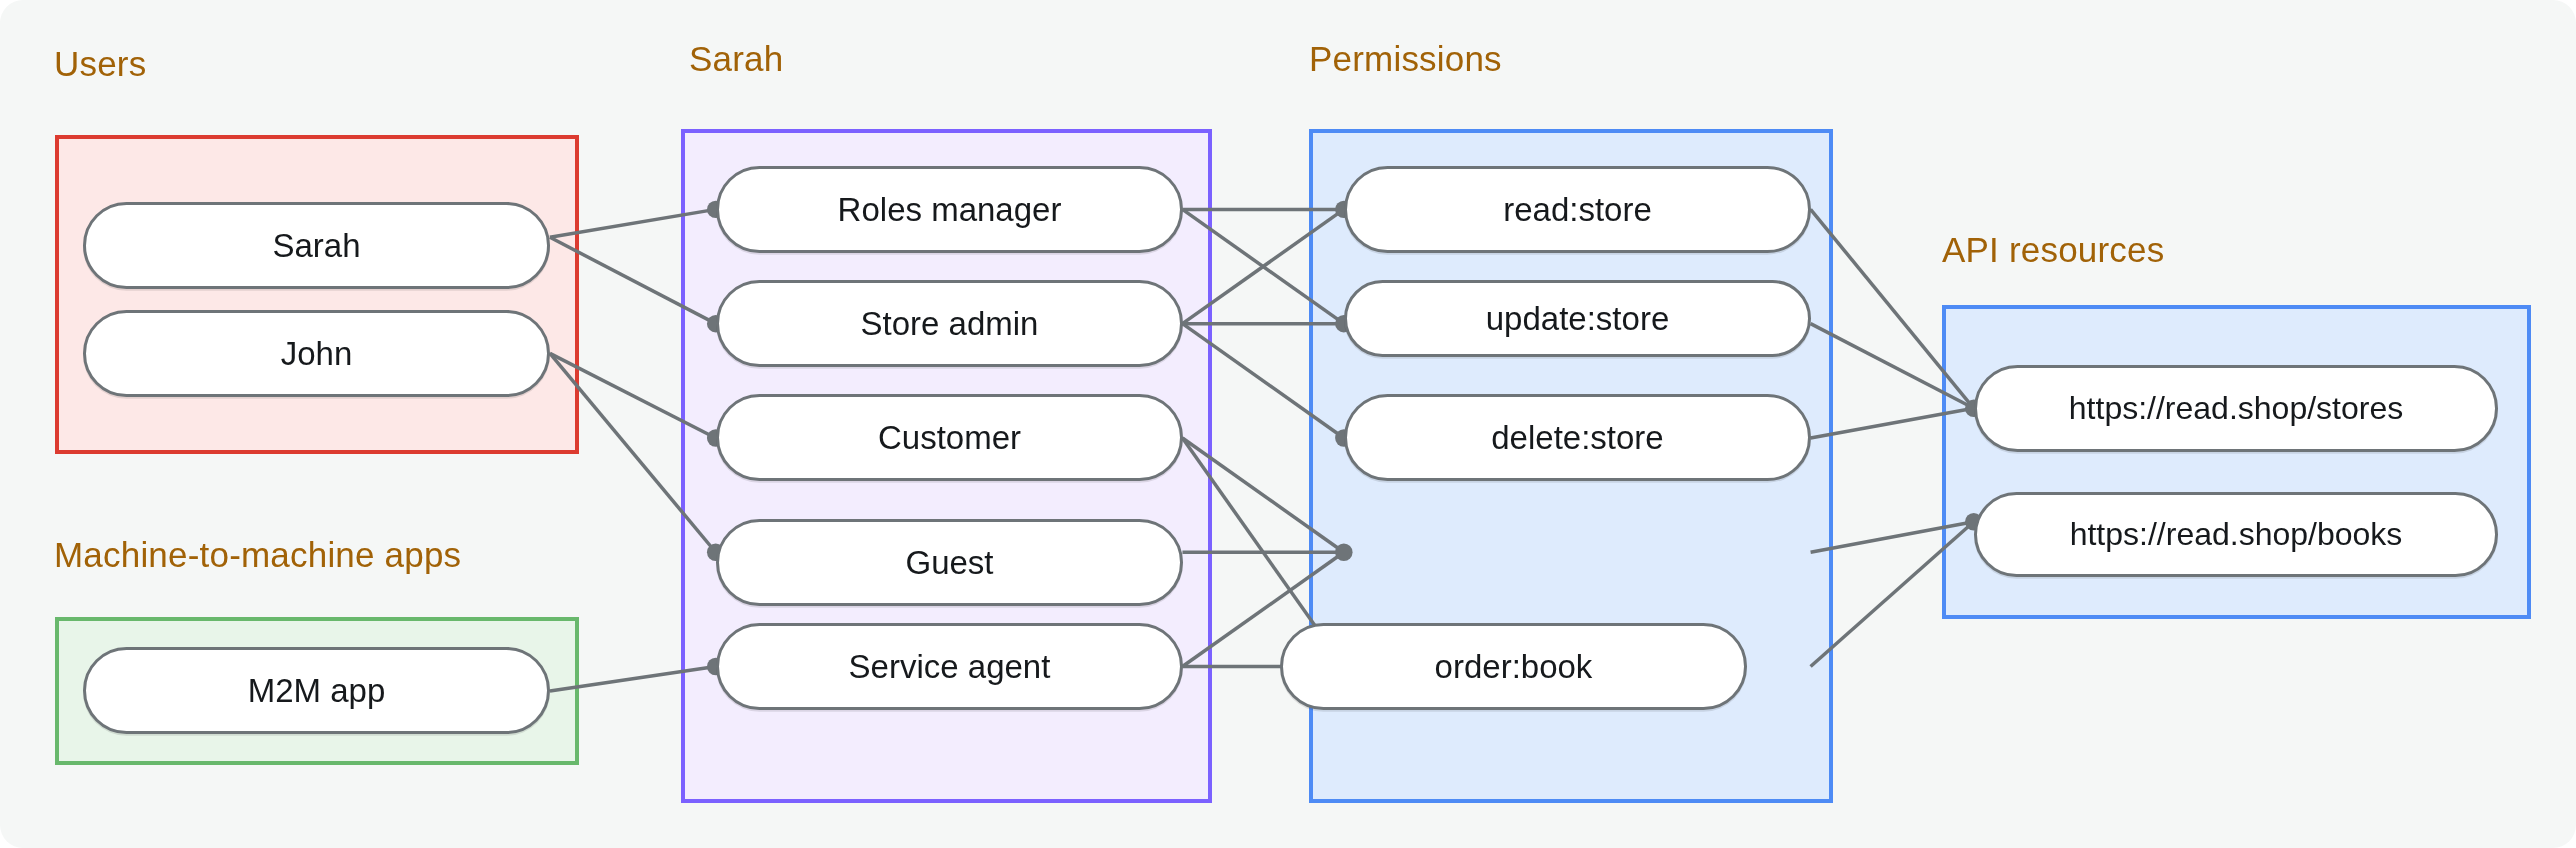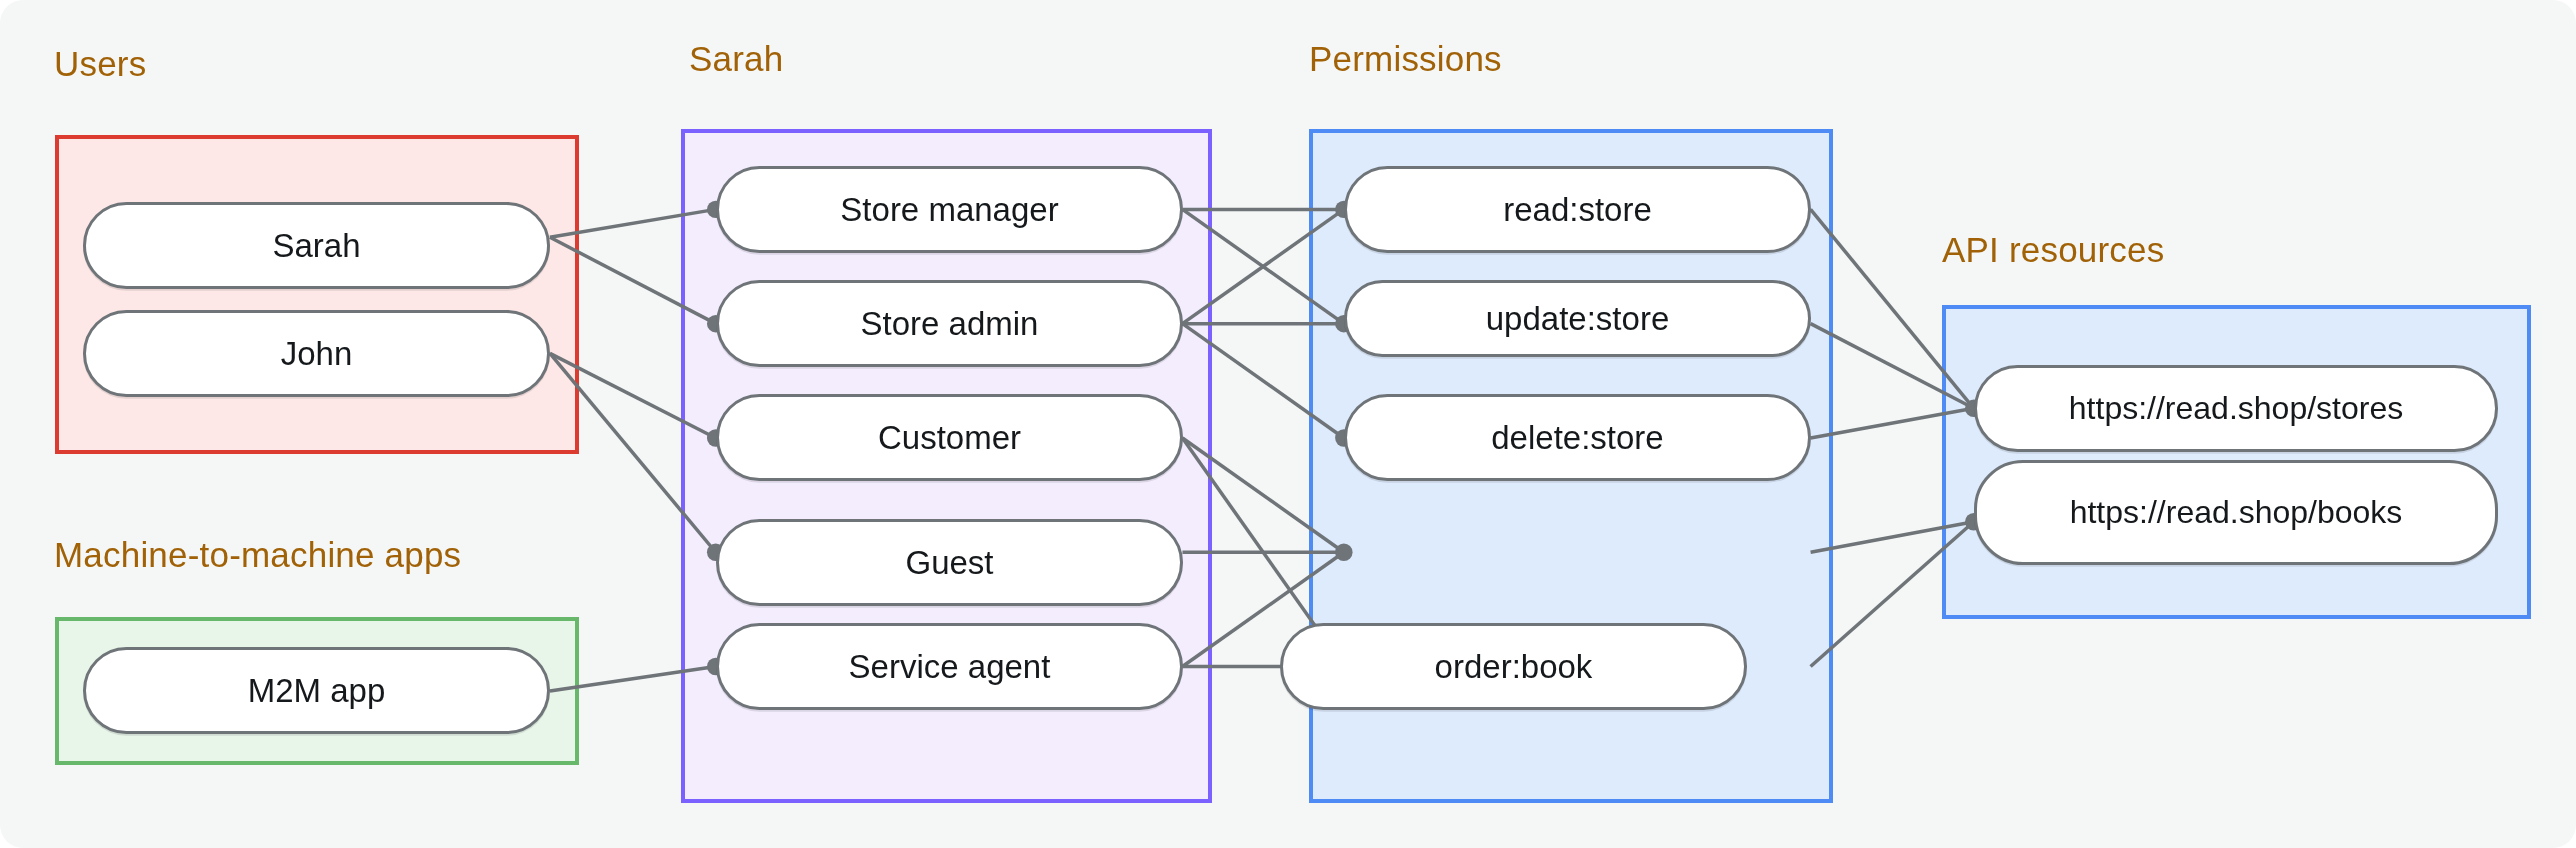--- a/index.html
+++ b/index.html
@@ -124,28 +124,28 @@
         <circle cx="2262" cy="468" r="10" class="port"></circle>
         <circle cx="2262" cy="598" r="10" class="port"></circle>
       </g>
   </svg>
 
   <div class="node" style="left:83px;top:194px;width:467px;height:87px;margin-top:8px;">Sarah</div>
   <div class="node" style="left:83px;top:310px;width:467px;height:87px;">John</div>
 
   <div class="node" style="left:83px;top:647px;width:467px;height:87px;">M2M app</div>
 
-  <div class="node" style="left:716px;top:166px;width:467px;height:87px;">Store manager</div>
+  <div class="node" style="left:716px;top:166px;width:467px;height:87px;">Roles manager</div>
   <div class="node" style="left:716px;top:280px;width:467px;height:87px;">Store admin</div>
   <div class="node" style="left:716px;top:394px;width:467px;height:87px;">Customer</div>
   <div class="node" style="left:716px;top:509px;width:467px;height:87px;margin-top:10px;">Guest</div>
   <div class="node" style="left:716px;top:623px;width:467px;height:87px;">Service agent</div>
 
   <div class="node" style="left:1344px;top:166px;width:467px;height:87px;">read:store</div>
   <div class="node" style="left:1344px;top:280px;width:467px;height:77px;">update:store</div>
   <div class="node" style="left:1344px;top:394px;width:467px;height:87px;">delete:store</div>
   <div class="node" style="left:1280px;top:623px;width:467px;height:87px;">order:book</div>
 
   <div class="node url" style="left:1974px;top:365px;width:524px;height:87px;">https://read.shop/stores</div>
-  <div class="node url" style="left:1974px;top:460px;width:524px;height:105px;">https://read.shop/books</div>
+  <div class="node url" style="left:1974px;top:492px;width:524px;height:85px;">https://read.shop/books</div>
 
 </div>
 
 
 </body></html>

